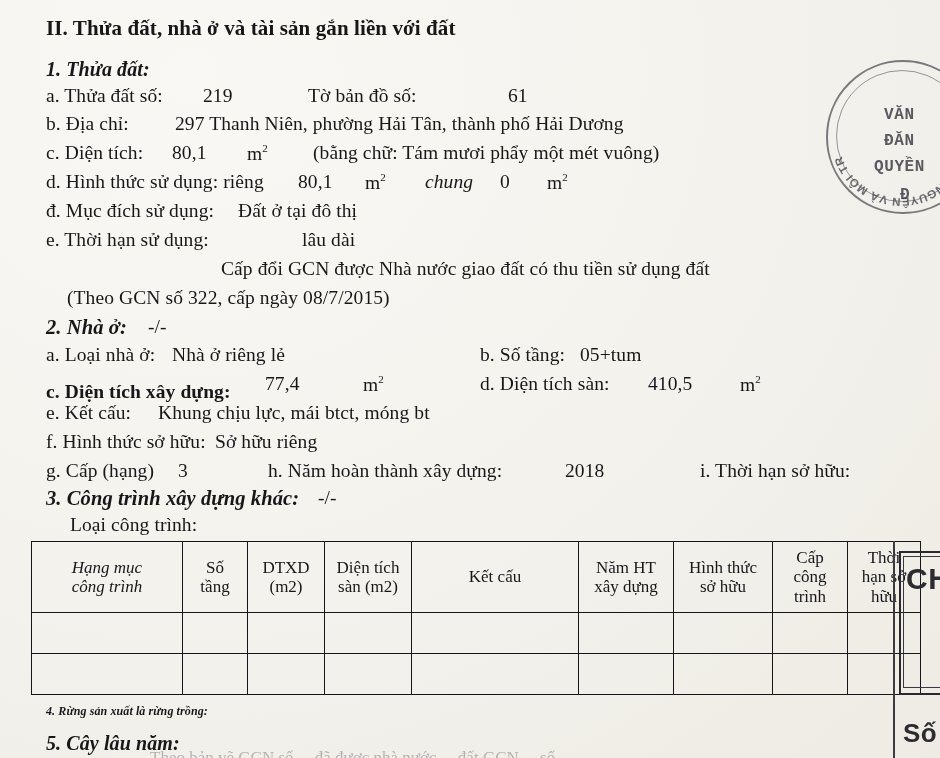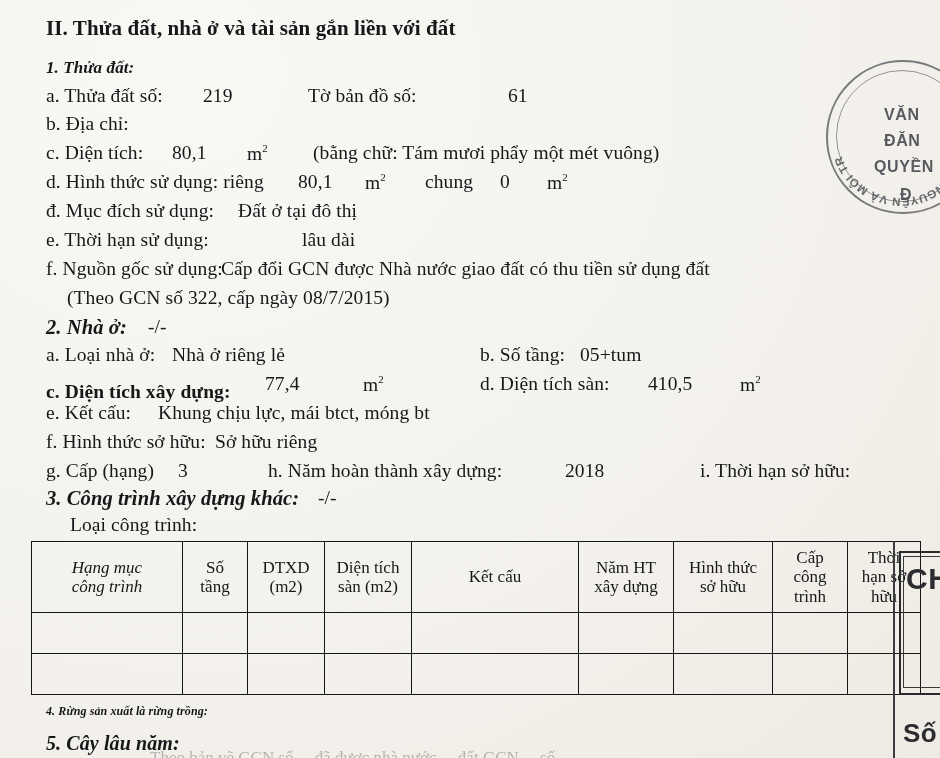--- a/index.html
+++ b/index.html
@@ -151,21 +151,21 @@
   }
   .seal-arc-text text {
     font-family: "Liberation Sans", sans-serif;
     font-size: 11.5px;
     font-weight: bold;
     fill: #44444c;
     letter-spacing: .6px;
   }
   .seal-inner-line {
     position: absolute;
-    font-family: Liberation Sans, sans-serif;
+    font-family: Liberation Mono, monospace;
     font-weight: bold;
     font-size: 16px;
     color: #3f3f47;
     letter-spacing: .6px;
     opacity: .85;
     white-space: nowrap;
   }
   #seal-l1 { left: 62px; top: 48px; }
   #seal-l2 { left: 62px; top: 74px; }
   #seal-l3 { left: 52px; top: 100px; }
@@ -185,54 +185,54 @@
     color: #27272b;
   }
 </style>
 </head>
 <body>
 
 <div class="page">
 
   <div class="line bold" style="left:46px; top:18px; font-size:21px;">II. Thửa đất, nhà ở và tài sản gắn liền với đất</div>
 
-  <div class="line bi" style="left:46px; top:59px; font-size:17px;">1. Thửa đất:</div>
+  <div class="line bi" style="left:46px; top:59px; font-size:20px;">1. Thửa đất:</div>
 
   <div class="line" style="left:46px; top:86px;">a. Thửa đất số:</div>
   <div class="line" style="left:203px; top:86px;">219</div>
   <div class="line" style="left:308px; top:86px;">Tờ bản đồ số:</div>
   <div class="line" style="left:508px; top:86px;">61</div>
 
   <div class="line" style="left:46px; top:114px;">b. Địa chỉ:</div>
+  <div class="line" style="left:175px; top:114px;">297 Thanh Niên, phường Hải Tân, thành phố Hải Dương</div>
 
   <div class="line" style="left:46px; top:143px;">c. Diện tích:</div>
   <div class="line" style="left:172px; top:143px;">80,1</div>
   <div class="line" style="left:247px; top:143px;">
     <span>m</span><span class="sup">2</span>
   </div>
   <div class="line" style="left:313px; top:143px;">(bằng chữ: Tám mươi phẩy một mét vuông)</div>
 
   <div class="line" style="left:46px; top:172px;">d. Hình thức sử dụng: riêng</div>
   <div class="line" style="left:298px; top:172px;">80,1</div>
   <div class="line" style="left:365px; top:172px;">
     <span>m</span><span class="sup">2</span>
   </div>
-  <div class="line" style="left:425px; top:172px;">chung</div>
+  <div class="line" style="left:425px; top:172px;font-style:italic;">chung</div>
   <div class="line" style="left:500px; top:172px;">0</div>
   <div class="line" style="left:547px; top:172px;">
     <span>m</span><span class="sup">2</span>
   </div>
 
   <div class="line" style="left:46px; top:201px;">đ. Mục đích sử dụng:</div>
   <div class="line" style="left:238px; top:201px;">Đất ở tại đô thị</div>
 
   <div class="line" style="left:46px; top:230px;">e. Thời hạn sử dụng:</div>
   <div class="line" style="left:302px; top:230px;">lâu dài</div>
 
-  <div class="line" style="left:46px; top:259px;">f. Nguồn gốc sử dụng:</div>
   <div class="line" style="left:221px; top:259px;">Cấp đổi GCN được Nhà nước giao đất có thu tiền sử dụng đất</div>
   <div class="line" style="left:67px; top:288px;">(Theo GCN số 322, cấp ngày 08/7/2015)</div>
 
   <div class="line bi" style="left:46px; top:317px; font-size:20.5px;">2. Nhà ở:</div>
   <div class="line" style="left:148px; top:317px;">-/-</div>
 
   <div class="line" style="left:46px; top:345px;">a. Loại nhà ở:</div>
   <div class="line" style="left:172px; top:345px;">Nhà ở riêng lẻ</div>
   <div class="line" style="left:480px; top:345px;">b. Số tầng:</div>
   <div class="line" style="left:580px; top:345px;">05+tum</div>

